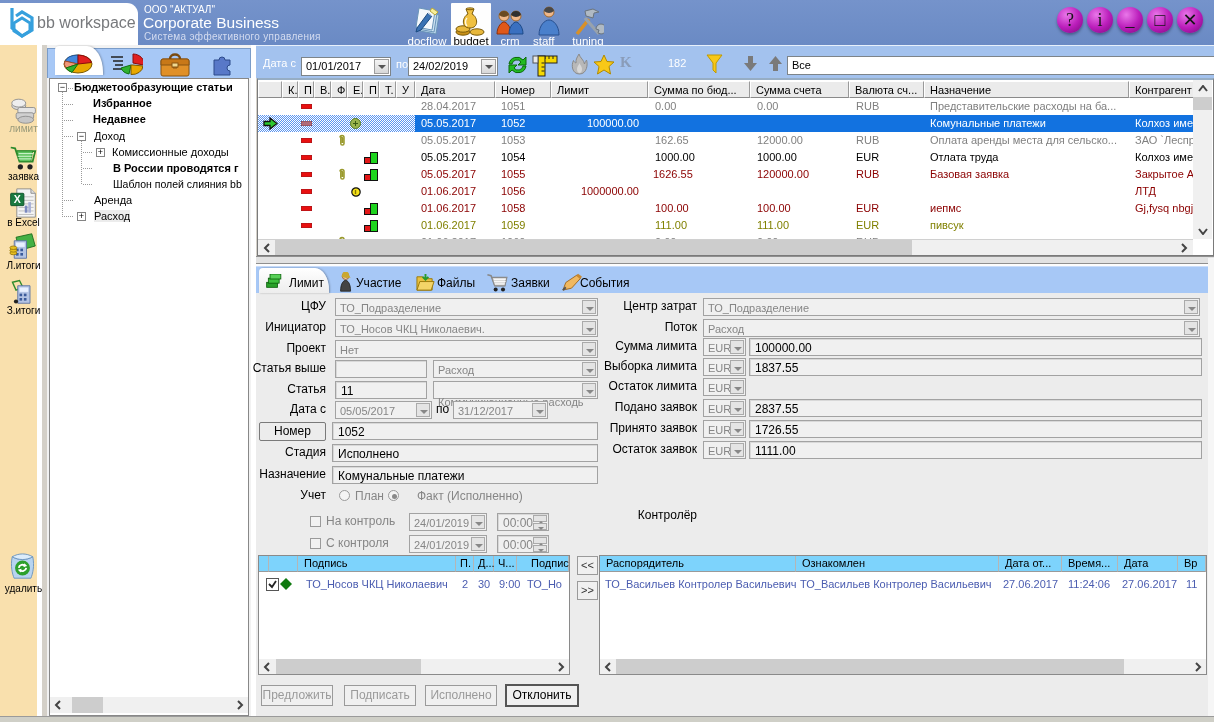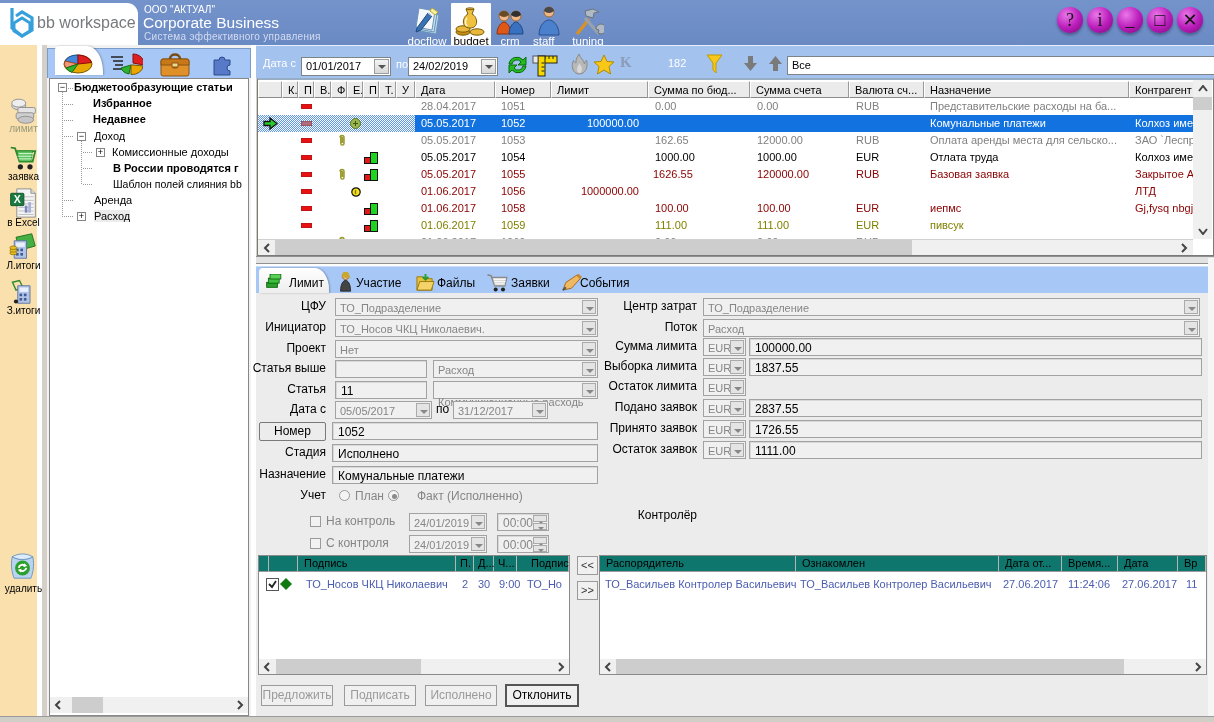--- a/index.html
+++ b/index.html
@@ -48,21 +48,21 @@
 .flab{position:absolute;color:#000;font-size:12px;text-align:right;white-space:nowrap;}
 .fld{position:absolute;height:18px;background:#f0f0f0;border:1px solid #a2a2a2;box-shadow:inset 1px 1px 0 #d8d8d8;color:#000;}
 .fld .ftx{position:absolute;left:5px;top:2px;font-size:12px;white-space:nowrap;}
 .gray{color:#868686;}
 .dcombo{position:absolute;height:18px;background:#f0f0f0;border:1px solid #a2a2a2;}
 .dcombo .ftx{position:absolute;left:4px;top:3px;font-size:11px;white-space:nowrap;color:#868686;}
 .dcombo .da{position:absolute;right:1px;top:1px;bottom:1px;width:14px;background:#e4e4e4;border:1px solid #aaa;}
 .dcombo .da:after{content:"";position:absolute;left:3px;top:6px;border:4px solid transparent;border-top-color:#888;}
 
 .stable{position:absolute;background:#fff;border:1px solid #8a8a8a;}
-.sth{position:absolute;top:0;height:16px;background:#0f766e;border-right:1px solid #b5b5b5;border-bottom:1px solid #9a9a9a;color:#000;}
+.sth{position:absolute;top:0;height:16px;background:#7dd3fc;border-right:1px solid #b5b5b5;border-bottom:1px solid #9a9a9a;color:#000;}
 .sth span{position:absolute;left:6px;top:1px;}
 .btxt{color:#4a5cb0;}
 .btn{position:absolute;background:#f0f0f0;border:1px solid #9a9a9a;text-align:center;font-size:12px;color:#9a9a9a;}
 .spU:after{content:"";position:absolute;left:4px;top:2px;border:3px solid transparent;border-bottom-color:#888;}
 .spD:after{content:"";position:absolute;left:4px;top:3px;border:3px solid transparent;border-top-color:#888;}
 </style></head>
 <body>
 <div id="hdr" class="abs"></div>
 <div id="logo" class="abs"></div>
 <svg class="abs" style="left:8px;top:6px;" width="30" height="36" viewBox="0 0 30 36">

